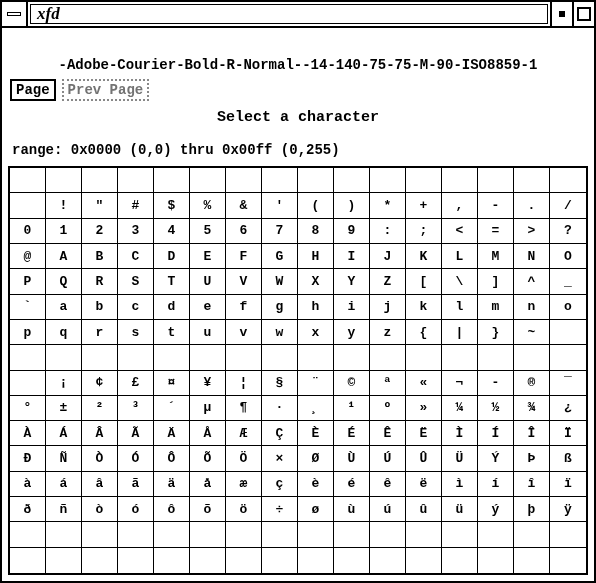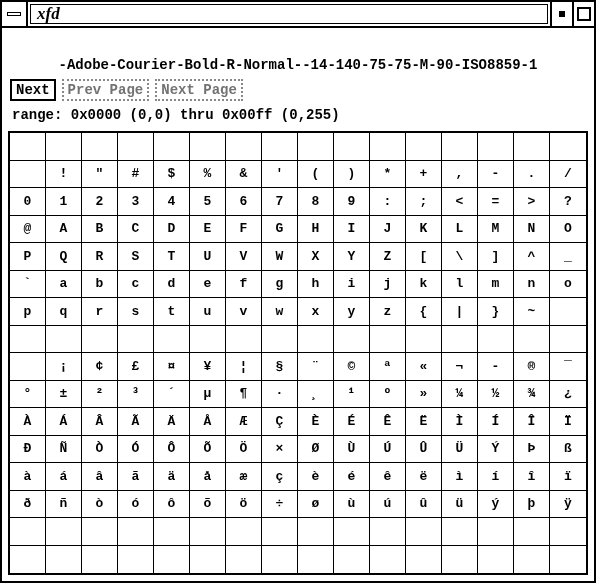--- a/index.html
+++ b/index.html
@@ -160,25 +160,25 @@
       <div class="title-max">
         <div class="bigsq"></div>
       </div>
     </div>
   </div>
 
   <div class="content">
     <div class="fontline">-Adobe-Courier-Bold-R-Normal--14-140-75-75-M-90-ISO8859-1</div>
 
     <div class="btnrow">
-      <span class="btn">Next</span>
+      <span class="btn">Page</span>
       <span class="btn disabled">Prev Page</span>
-      <span class="btn disabled">Next Page</span>
     </div>
 
+    <div class="prompt">Select a character</div>
 
     <div class="metaline">range:  0x0000 (0,0) thru 0x00ff (0,255)</div>
 
     <div class="grid" id="char-grid">
         <div class="cell"></div>
         <div class="cell"></div>
         <div class="cell"></div>
         <div class="cell"></div>
         <div class="cell"></div>
         <div class="cell"></div>

